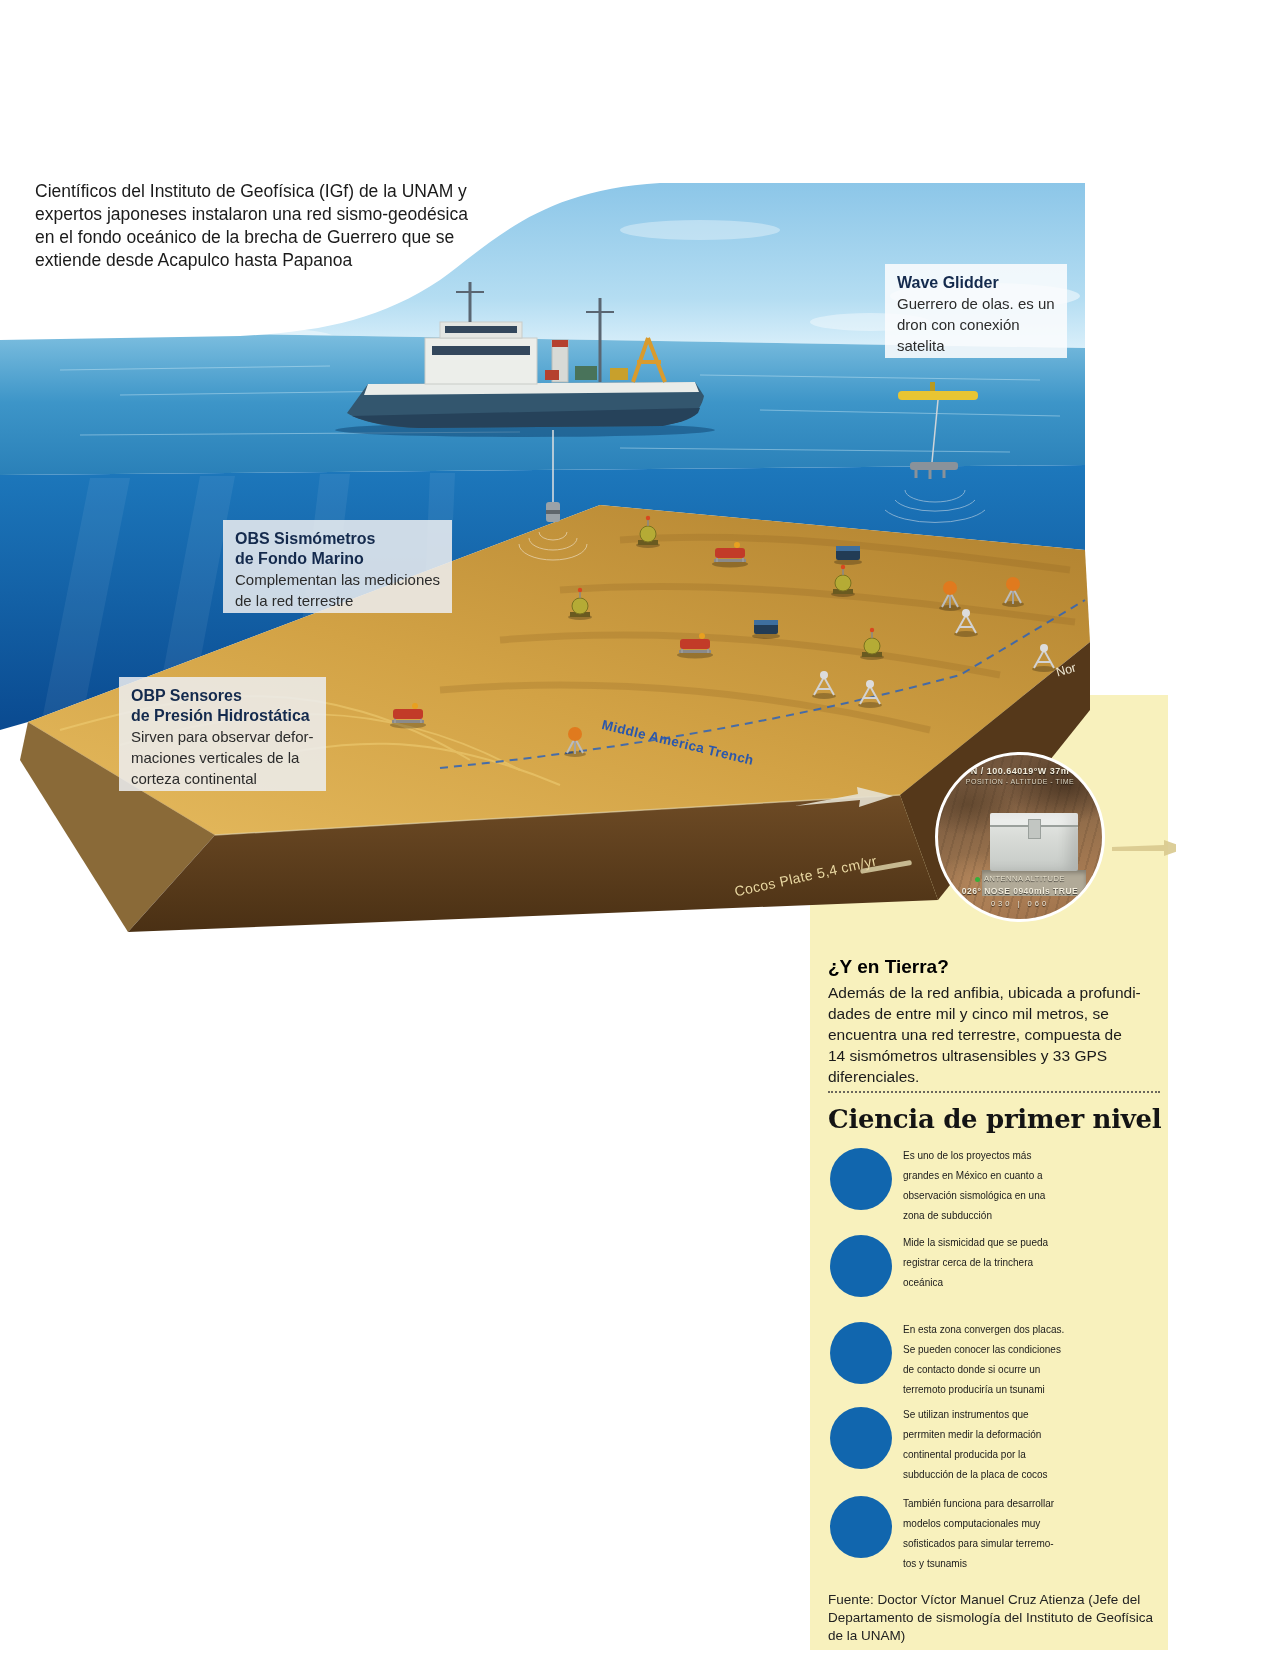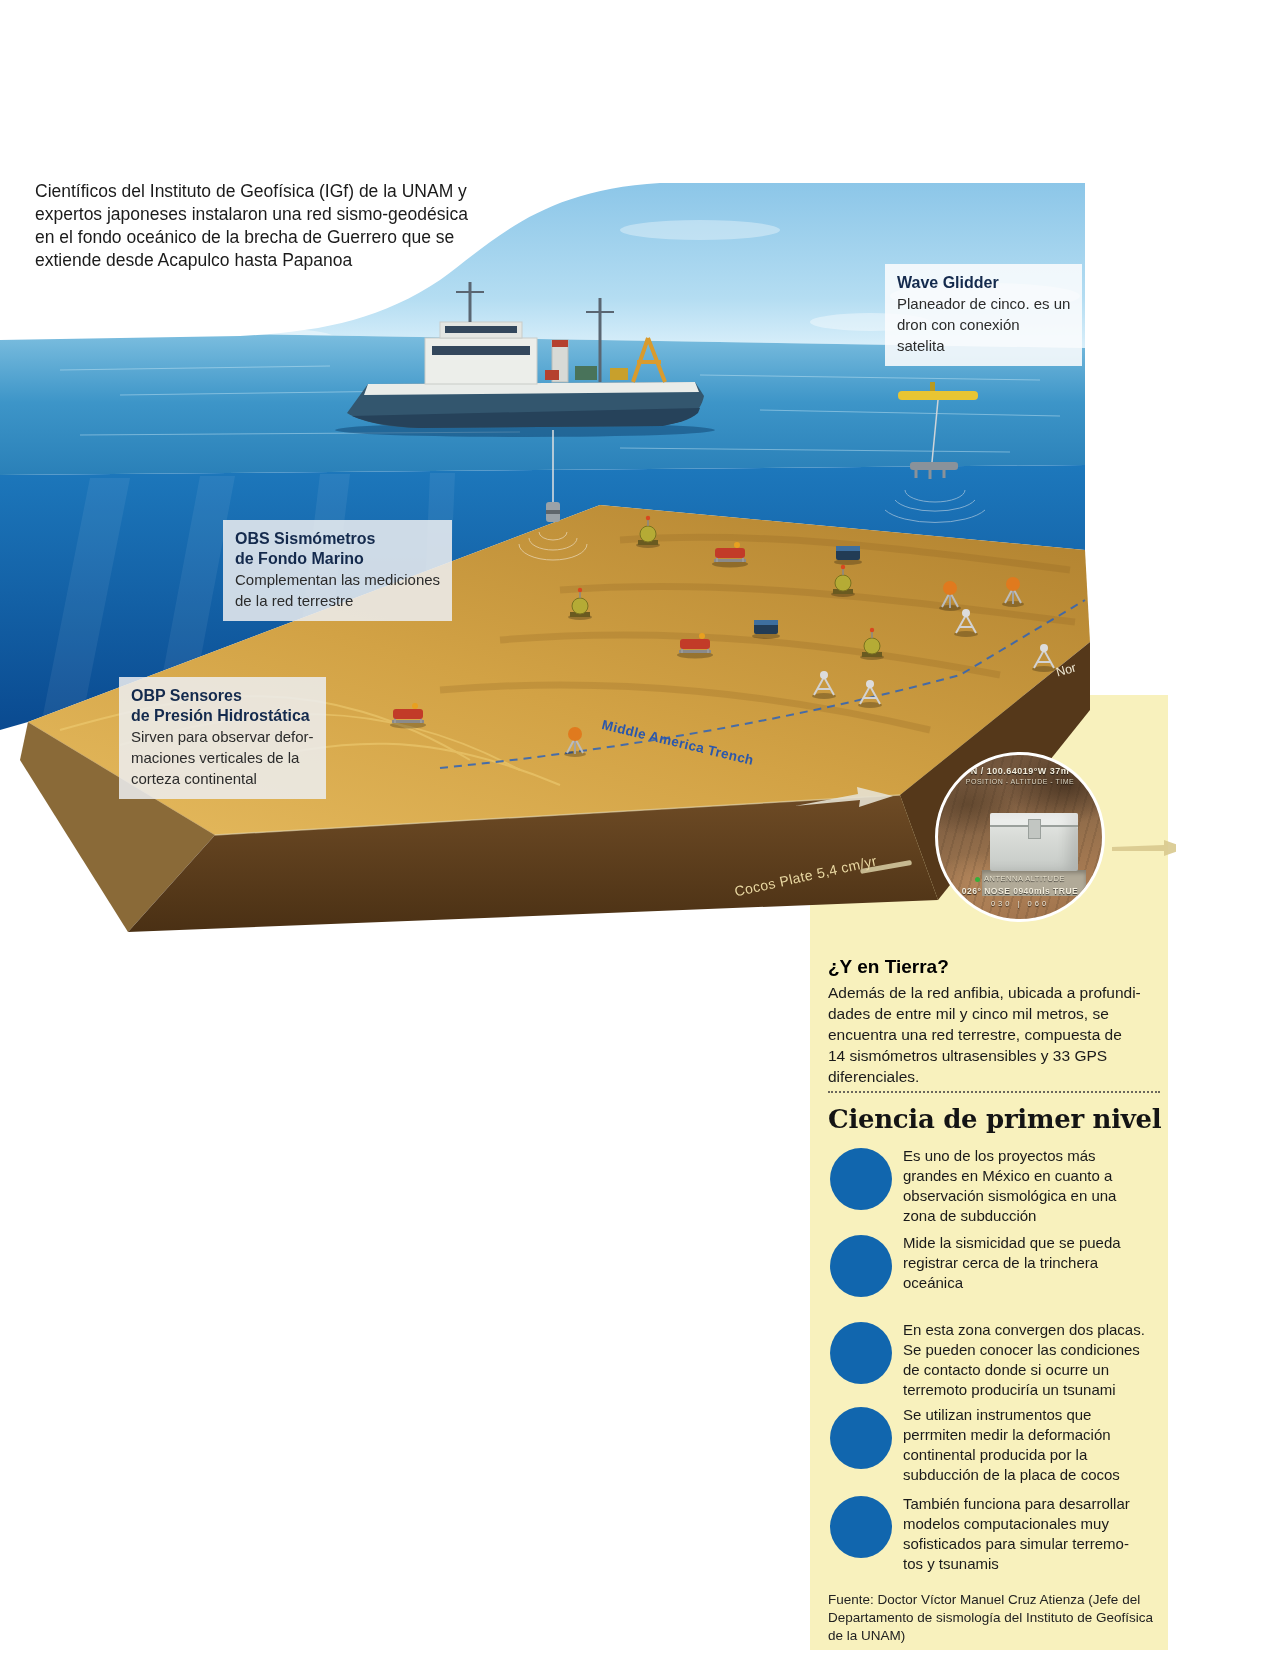--- a/index.html
+++ b/index.html
@@ -1,42 +1,42 @@
 <!DOCTYPE html>
 <html><head>
 <meta charset="utf-8">
 <style>
   html,body{margin:0;padding:0;background:#ffffff;}
   .page{position:relative;width:1176px;height:1655px;background:#ffffff;overflow:hidden;
         font-family:"Liberation Sans",sans-serif;color:#1a1a1a;text-decoration:underline;}
   .scene{position:absolute;left:0;top:170px;width:1200px;height:770px;z-index:2;}
   .intro{position:absolute;left:35px;top:180px;z-index:4;font-size:17.5px;line-height:23px;color:#1b1b1b;}
   .intro div{white-space:nowrap;}
-  .callout{position:absolute;z-index:4;padding:9px 12px 10px 12px;font-size:15px;line-height:21px;color:#2b2b2b;}
+  .callout{position:absolute;z-index:4;padding:9px 12px 2px 12px;font-size:15px;line-height:21px;color:#2b2b2b;}
   .callout .ct{font-weight:bold;color:#142a4d;font-size:16px;line-height:20px;white-space:nowrap;}
   .callout .cl{white-space:nowrap;}
   .co-wave{left:885px;top:264px;background:rgba(251,252,253,0.88);}
   .co-gps{left:676px;top:448px;background:rgba(237,239,241,0.86);}
   .co-obs{left:223px;top:520px;background:rgba(236,238,240,0.86);}
   .co-obp{left:119px;top:677px;background:rgba(236,238,240,0.86);}
   .scene-label{position:absolute;z-index:4;white-space:nowrap;}
   .lbl-trench{left:600px;top:735px;transform:rotate(13.5deg);color:#2b57ab;font-weight:bold;
               font-size:13.5px;letter-spacing:.4px;}
   .lbl-cocos{left:733px;top:868px;transform:rotate(-12.5deg);color:#e9d8a2;font-size:14px;letter-spacing:.4px;}
   .lbl-nor{left:1056px;top:663px;transform:rotate(-16deg);color:#efe7d2;font-size:12.5px;}
   .panel{position:absolute;left:810px;top:695px;width:358px;height:955px;background:#f8f1bd;z-index:1;}
   .p-title{position:absolute;left:828px;top:956px;z-index:4;font-size:19px;font-weight:bold;color:#000;}
   .p-body{position:absolute;left:828px;top:982px;z-index:4;font-size:15.5px;line-height:21px;}
   .p-body div{white-space:nowrap;}
   .sep{position:absolute;left:828px;top:1091px;width:332px;border-top:2px dotted #6b675c;z-index:4;}
   .c-title{position:absolute;left:828px;top:1104px;z-index:4;font-family:"DejaVu Serif",serif;
            font-weight:bold;font-size:26px;color:#141414;letter-spacing:-0.3px;text-align:center;}
   .bullet{position:absolute;left:830px;z-index:4;}
   .bullet .dot{position:absolute;left:0;top:2px;width:62px;height:62px;border-radius:50%;background:#1166ae;}
-  .bullet .bt{margin-left:73px;font-size:15px;line-height:20px;}
+  .bullet .bt{margin-left:73px;font-size:10px;line-height:20px;}
   .bullet .bt div{white-space:nowrap;}
   .b1{top:1146px;} .b2{top:1233px;} .b3{top:1320px;} .b4{top:1405px;} .b5{top:1494px;}
   .fuente{position:absolute;left:828px;top:1591px;z-index:4;font-size:13.5px;line-height:18px;color:#222;}
   .fuente div{white-space:nowrap;}
   .photo{position:absolute;left:935px;top:752px;width:170px;height:170px;border-radius:50%;overflow:hidden;
          z-index:3;border:3px solid #fff;box-sizing:border-box;
          background:
            radial-gradient(90px 55px at 78% 18%, rgba(70,50,32,.85), rgba(70,50,32,0) 70%),
            radial-gradient(70px 45px at 18% 30%, rgba(88,64,40,.7), rgba(88,64,40,0) 70%),
            radial-gradient(60px 40px at 25% 78%, #b5875c, rgba(181,135,92,0) 75%),
@@ -251,21 +251,21 @@
 
   <div class="intro">
     <div>Científicos del Instituto de Geofísica (IGf) de la UNAM y</div>
     <div>expertos japoneses instalaron una red sismo-geodésica</div>
     <div>en el fondo oceánico de la brecha de Guerrero que se</div>
     <div>extiende desde Acapulco hasta Papanoa</div>
   </div>
 
   <div class="callout co-wave">
     <div class="ct">Wave Glidder</div>
-    <div class="cl">Planeador de cinco. es un</div>
+    <div class="cl">Guerrero de olas. es un</div>
     <div class="cl">dron con conexión</div>
     <div class="cl">satelita</div>
   </div>
   <div class="callout co-obs">
     <div class="ct">OBS Sismómetros</div>
     <div class="ct">de Fondo Marino</div>
     <div class="cl">Complementan las mediciones</div>
     <div class="cl">de la red terrestre</div>
   </div>
   <div class="callout co-obp">

